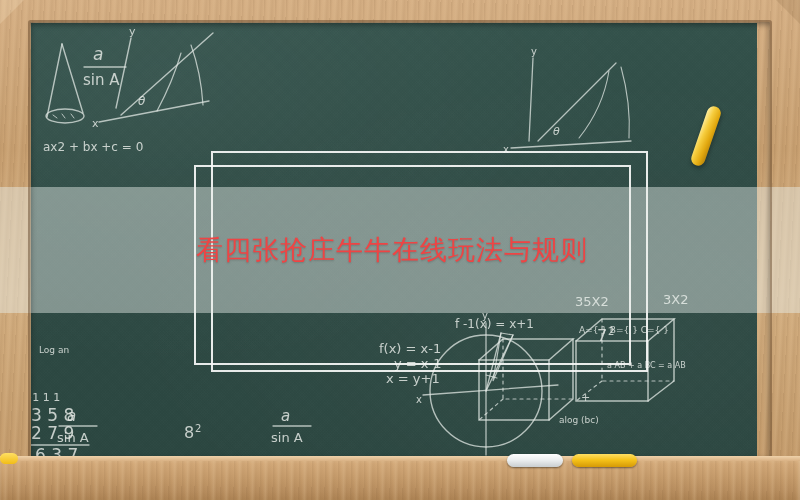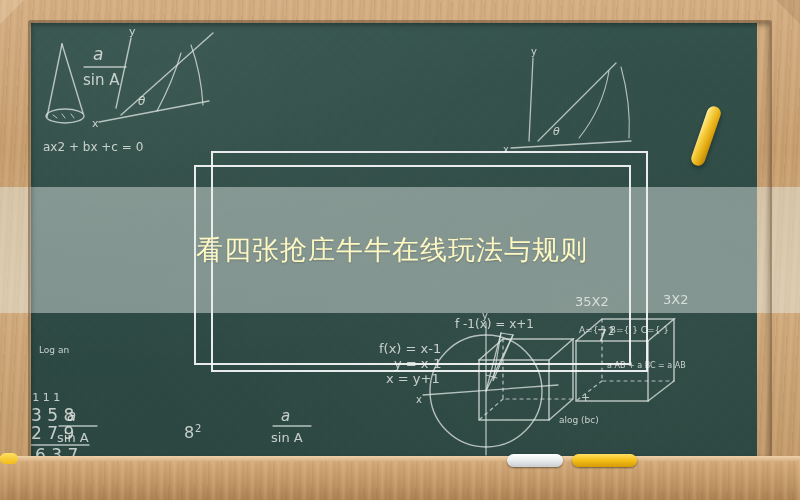--- a/index.html
+++ b/index.html
@@ -130,21 +130,21 @@
     height: 126px;
     background: rgba(232, 239, 234, 0.45);
     z-index: 4;
     display: flex;
     align-items: center;
   }
   .title {
     margin-left: 196px;
     font-size: 27px;
     line-height: 1.2;
-    color: #fef9c3;
+    color: #ef4444;
     letter-spacing: 1px;
     font-family: "DejaVu Sans", "Liberation Sans", sans-serif;
     text-shadow: 0 1px 2px rgba(0,0,0,0.18);
     white-space: nowrap;
   }
 
   
   .ledge {
     position: absolute;
     left: 0;

